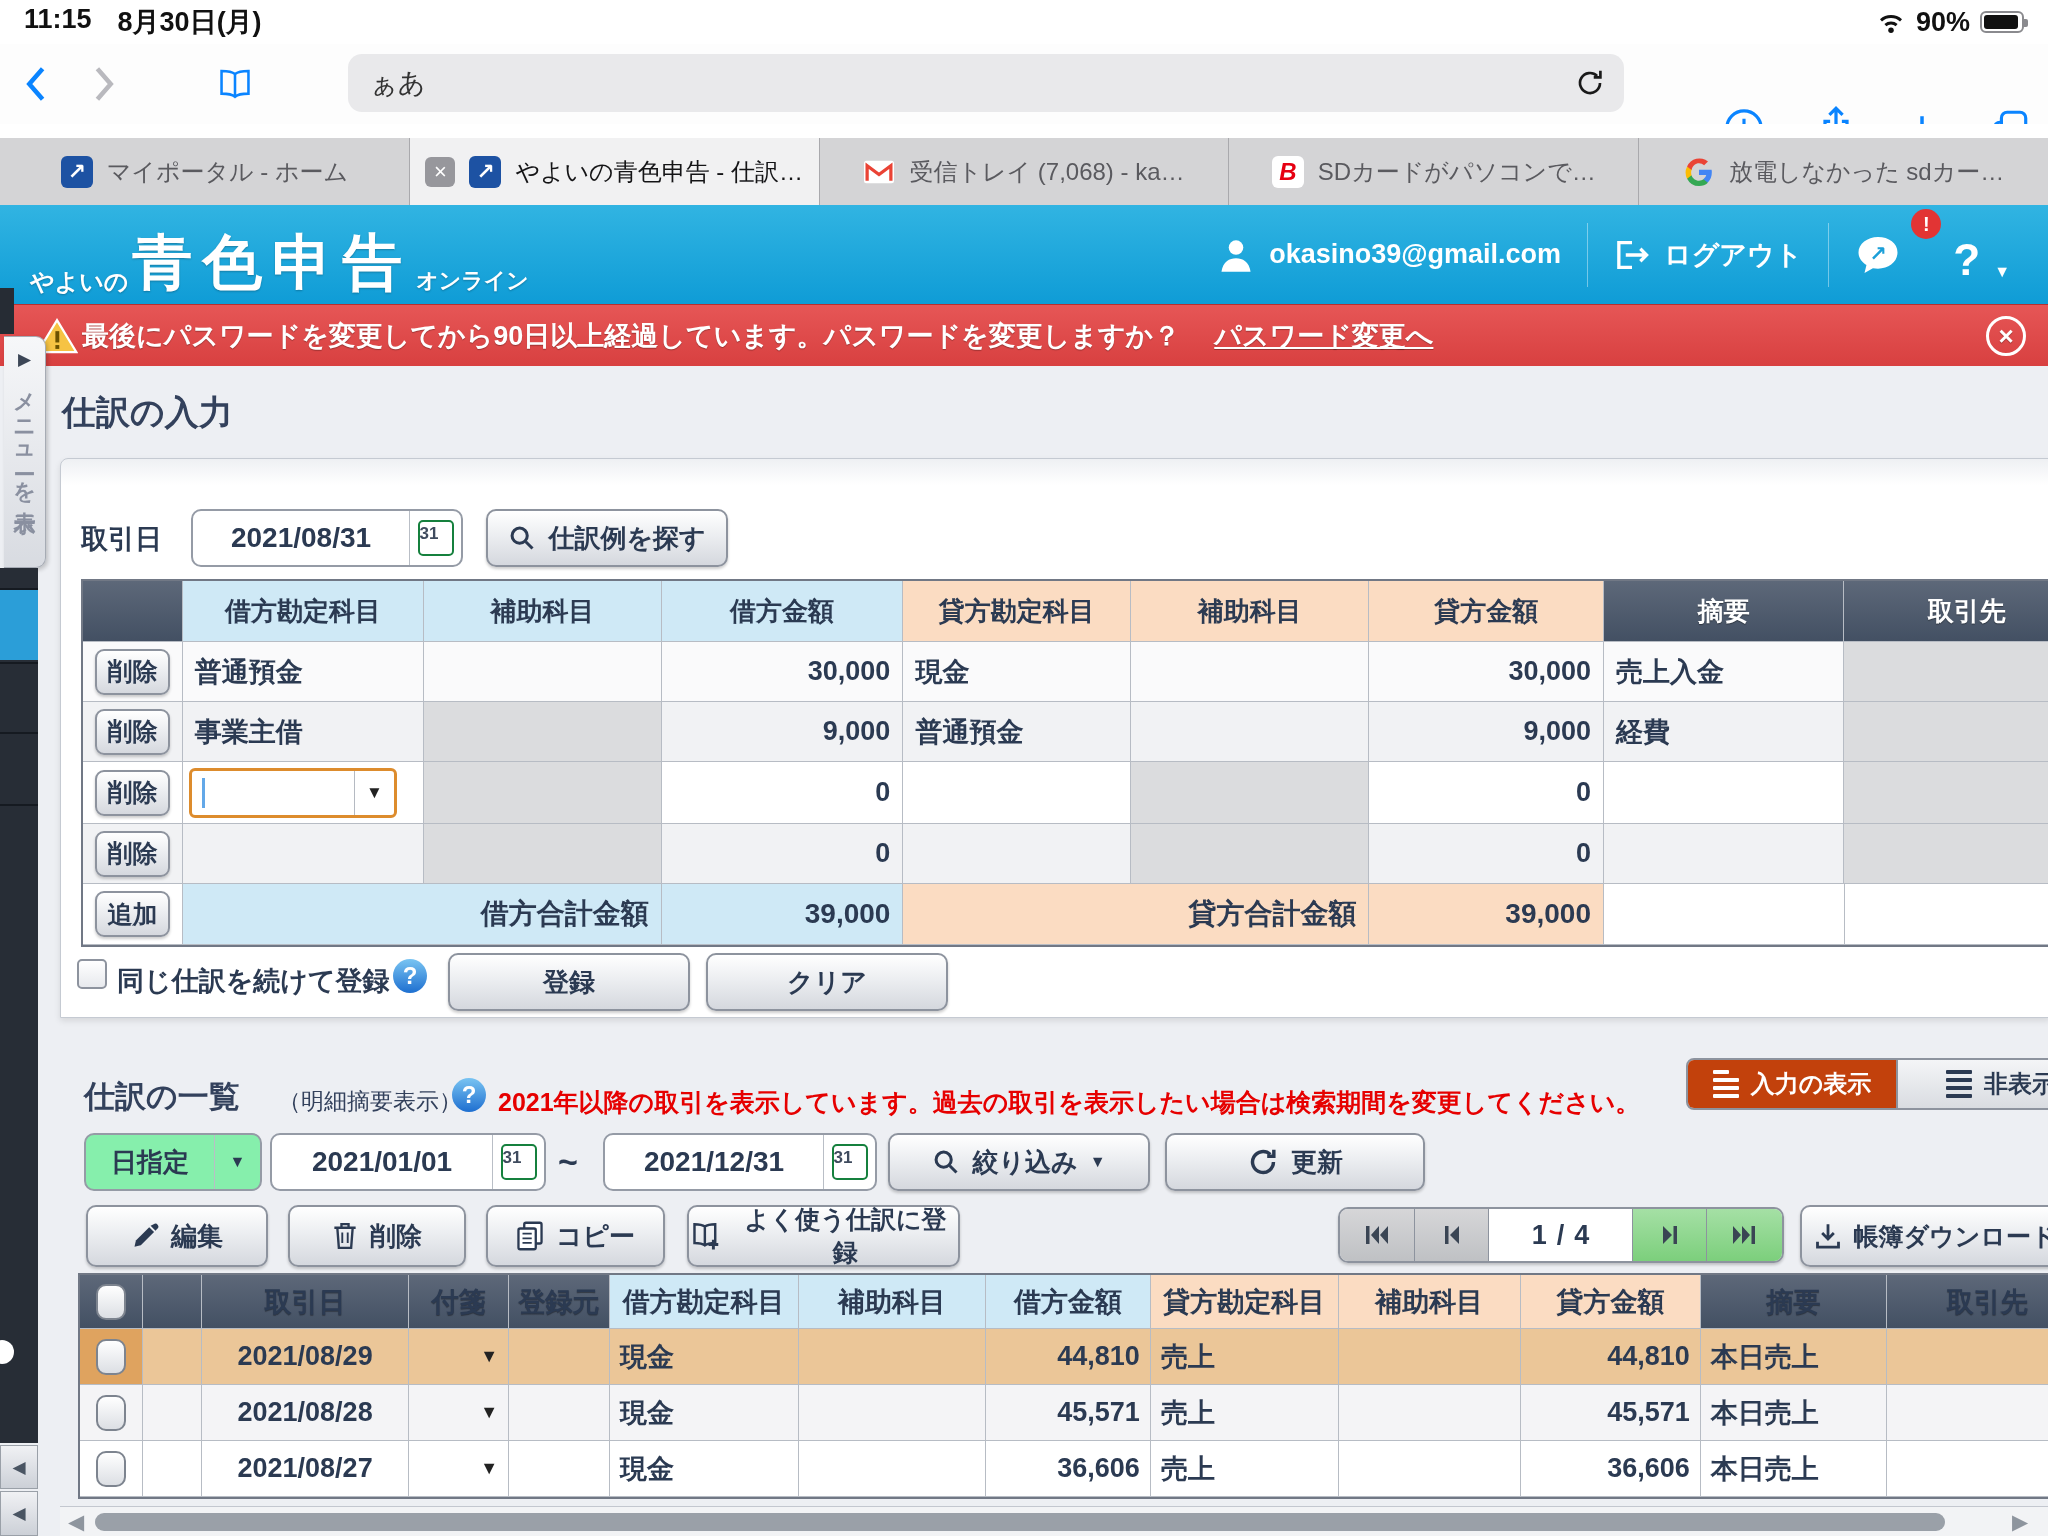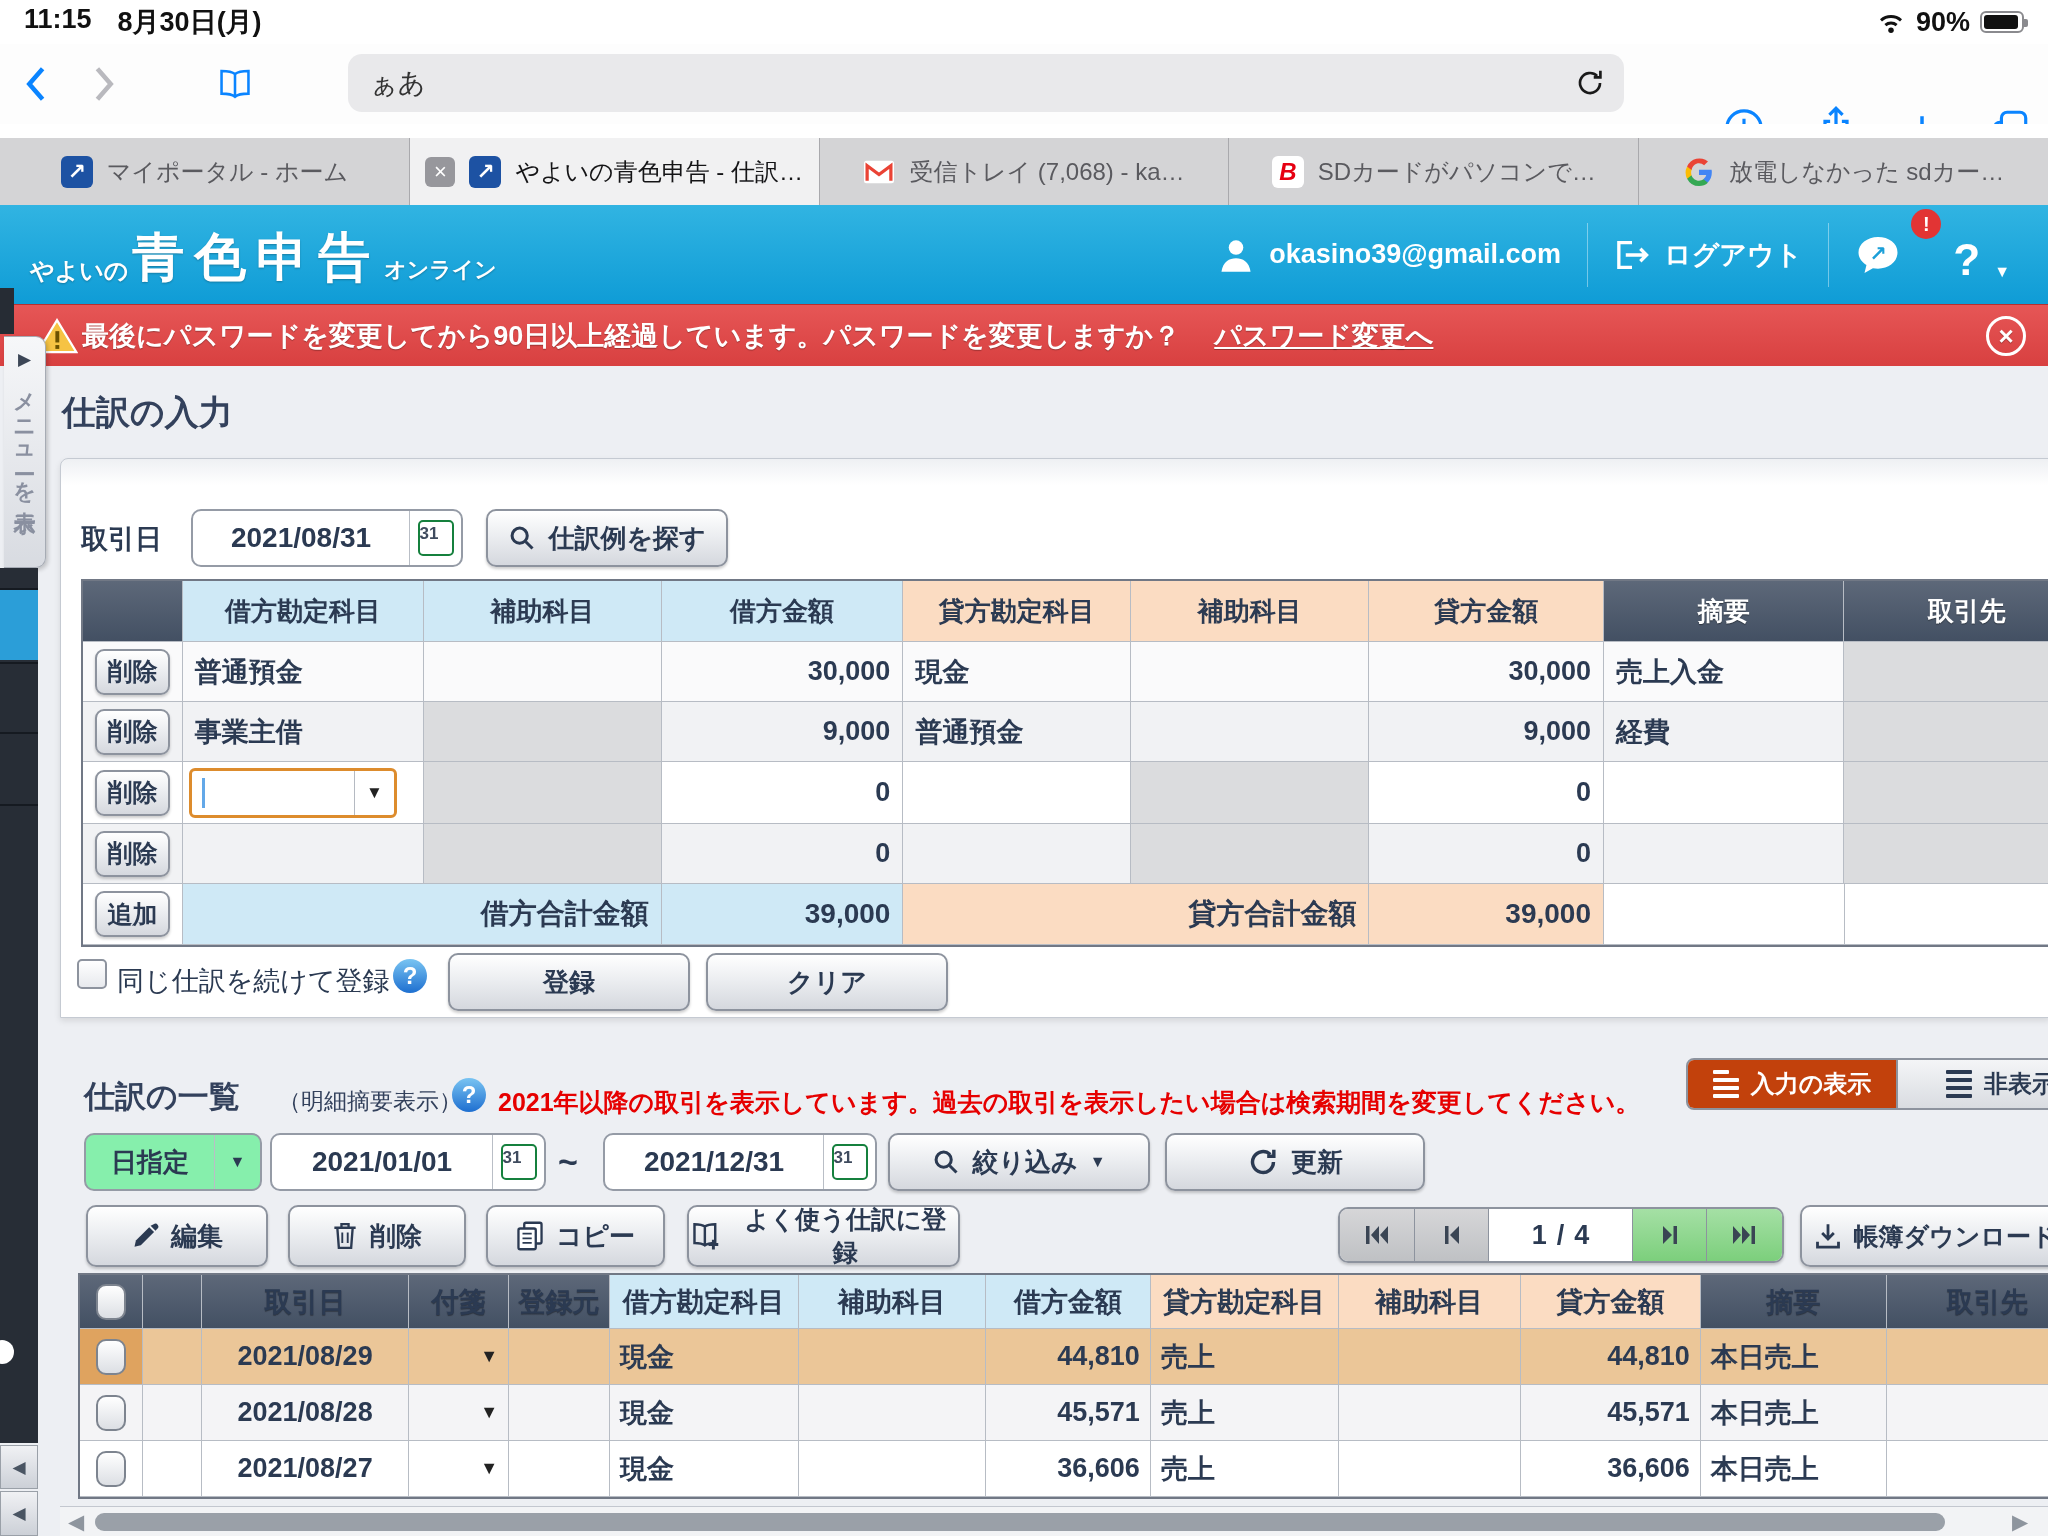--- a/index.html
+++ b/index.html
@@ -36,21 +36,21 @@
 .favicon{width:32px;height:32px;border-radius:6px;display:flex;align-items:center;justify-content:center;flex:0 0 auto}
 .fav-yayoi{background:#1d52a3;color:#fff;font-weight:bold;font-size:22px}
 .fav-b{background:#fff;color:#e60012;font-weight:bold;font-style:italic;font-size:24px}
 .closebox{width:30px;height:30px;border-radius:6px;background:#97979c;color:#fff;font-size:22px;line-height:30px;text-align:center;flex:0 0 auto;cursor:pointer}
 
 
 .apphdr{position:absolute;left:0;top:205px;width:2048px;height:99px;
   background:linear-gradient(#31b4e2,#0f9cd6);color:#fff}
 .logo{position:absolute;left:30px;top:18px;display:flex;align-items:flex-end;gap:4px;text-shadow:0 1px 2px rgba(0,0,0,.25)}
 .logo .s{font-size:24px;font-weight:bold;padding-bottom:6px}
-.logo .m{font-size:52px;font-weight:bold;letter-spacing:10px}
+.logo .m{font-size:60px;font-weight:bold;letter-spacing:10px}
 .logo .t{font-size:22px;font-weight:bold;padding-bottom:8px}
 .hdr-right{position:absolute;right:12px;top:0;height:99px;display:flex;align-items:center}
 .hdr-item{display:flex;align-items:center;gap:14px;padding:0 26px;height:60px;font-size:27px;font-weight:bold;cursor:pointer}
 .hdr-sep{width:1px;height:64px;background:rgba(255,255,255,.4)}
 .bubble{position:relative;cursor:pointer}
 .badge{position:absolute;right:-14px;top:-16px;width:30px;height:30px;border-radius:50%;background:#e23434;
   color:#fff;font-size:20px;font-weight:bold;text-align:center;line-height:30px}
 .help{font-size:44px;font-weight:bold;cursor:pointer;display:flex;align-items:flex-end}
 .help small{font-size:16px;padding-bottom:4px}
 
@@ -445,21 +445,21 @@
         <div class="ecell hblue num" style="width:480px">借方合計金額</div>
         <div class="ecell uc3 hblue num">39,000</div>
         <div class="ecell hpeach num" style="width:467px">貸方合計金額</div>
         <div class="ecell uc6 hpeach num">39,000</div>
         <div class="ecell uc7 bg-w"></div>
         <div class="ecell uc8 bg-w"></div>
       </div>
     </div>
 
     <span class="ckbox" style="left:16px;top:500px"></span>
-    <span style="position:absolute;left:56px;top:504px;font-size:27px;font-weight:normal">同じ仕訳を続けて登録</span>
+    <span style="position:absolute;left:56px;top:504px;font-size:27px;font-weight:bold">同じ仕訳を続けて登録</span>
     <span class="qmark" style="left:332px;top:500px">?</span>
     <button class="btn" style="position:absolute;left:387px;top:494px;width:242px;height:58px">登録</button>
     <button class="btn" style="position:absolute;left:645px;top:494px;width:242px;height:58px">クリア</button>
   </div>
 
   <div class="l-title">仕訳の一覧</div>
   <div class="l-sub">（明細摘要表示）</div>
   <span class="qmark" style="left:452px;top:1078px">?</span>
   <div class="l-notice">2021年以降の取引を表示しています。過去の取引を表示したい場合は検索期間を変更してください。</div>
 

